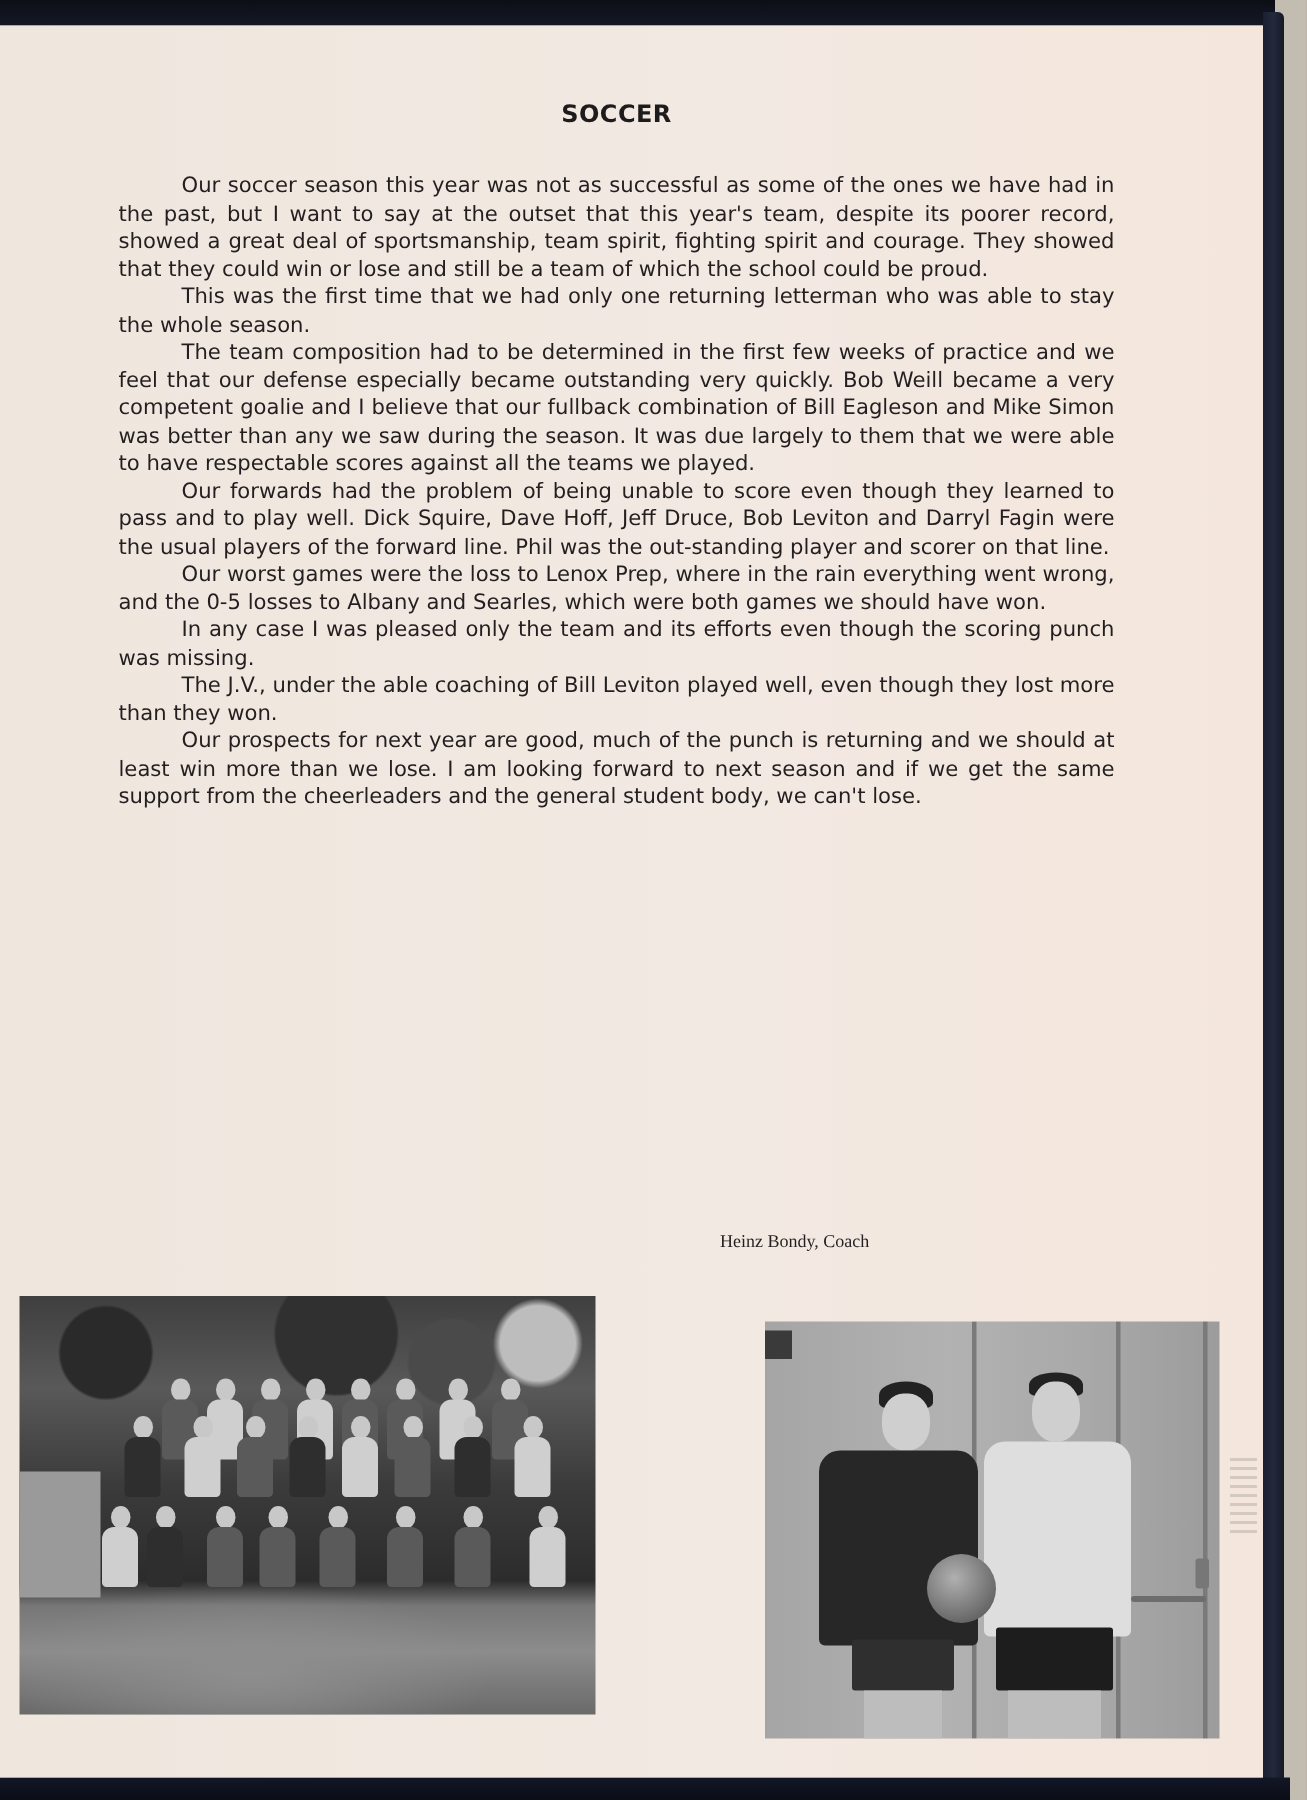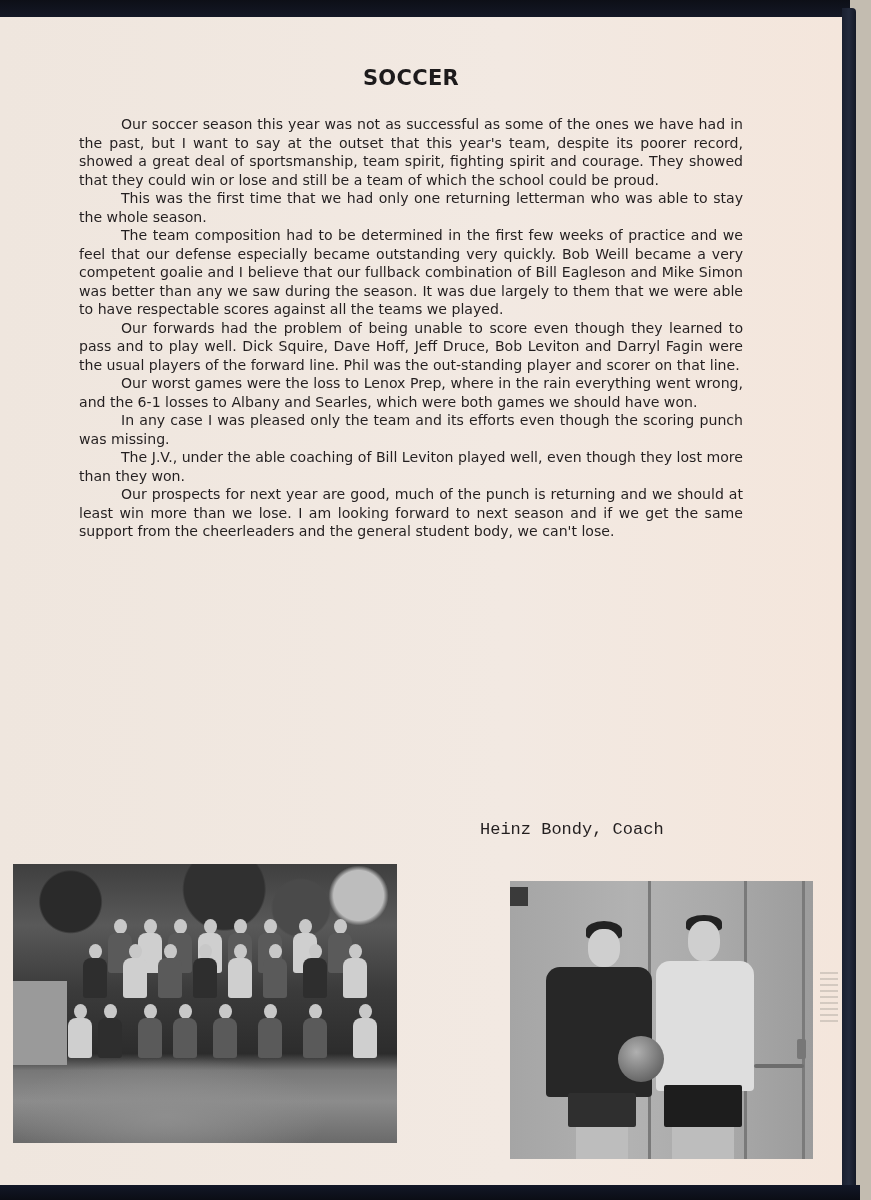--- a/index.html
+++ b/index.html
@@ -28,37 +28,37 @@
     
     .page {
       position: absolute; left: 0; top: 17px; width: 842px; height: 1168px;
       background: linear-gradient(90deg, #efe6de 0%, #f2e9e2 60%, #f4e6dc 100%);
     }
 
     .title {
       position: absolute; left: 0; top: 49px; width: 822px;
       text-align: center;
       font-family: "DejaVu Sans", sans-serif;
-      font-weight: bold; font-size: 21px; letter-spacing: 0.3px;
+      font-weight: bold; font-size: 16px; letter-spacing: 0.3px;
       color: #1d1b1c;
     }
 
     .body-text {
       position: absolute; left: 79px; top: 98px; width: 664px;
       font-family: "DejaVu Sans", sans-serif;
       font-size: 14.1px; line-height: 18.5px;
       color: #231f20;
       text-align: justify;
     }
     .body-text p { text-indent: 42px; }
 
     .signature {
       position: absolute; left: 480px; top: 803px;
-      font-family: Liberation Mono, monospace;
-      font-size: 17px; color: #231f20;
+      font-family: Liberation Serif, serif;
+      font-size: 12px; color: #231f20;
     }
 
     
     .photo {
       position: absolute; overflow: hidden;
       filter: grayscale(1);
     }
     .photo-team {
       left: 13px; top: 864px; width: 384px; height: 279px;
       background:
@@ -128,21 +128,21 @@
 </div>
 
 <div class="page">
   <h1 class="title">SOCCER</h1>
 
   <div class="body-text">
     <p>Our soccer season this year was not as successful as some of the ones we have had in the past, but I want to say at the outset that this year's team, despite its poorer record, showed a great deal of sportsmanship, team spirit, fighting spirit and courage. They showed that they could win or lose and still be a team of which the school could be proud.</p>
     <p>This was the first time that we had only one returning letterman who was able to stay the whole season.</p>
     <p>The team composition had to be determined in the first few weeks of practice and we feel that our defense especially became outstanding very quickly. Bob Weill became a very competent goalie and I believe that our fullback combination of Bill Eagleson and Mike Simon was better than any we saw during the season. It was due largely to them that we were able to have respectable scores against all the teams we played.</p>
     <p>Our forwards had the problem of being unable to score even though they learned to pass and to play well. Dick Squire, Dave Hoff, Jeff Druce, Bob Leviton and Darryl Fagin were the usual players of the forward line. Phil was the out-standing player and scorer on that line.</p>
-    <p>Our worst games were the loss to Lenox Prep, where in the rain everything went wrong, and the 6-1 losses to Albany and Searles, which were both games we should have won.</p>
+    <p>Our worst games were the loss to Lenox Prep, where in the rain everything went wrong, and the 0-5 losses to Albany and Searles, which were both games we should have won.</p>
     <p>In any case I was pleased only the team and its efforts even though the scoring punch was missing.</p>
     <p>The J.V., under the able coaching of Bill Leviton played well, even though they lost more than they won.</p>
     <p>Our prospects for next year are good, much of the punch is returning and we should at least win more than we lose. I am looking forward to next season and if we get the same support from the cheerleaders and the general student body, we can't lose.</p>
   </div>
 
   <div class="signature">Heinz Bondy, Coach</div>
 
   <div class="scribble"></div>
 </div>
 

